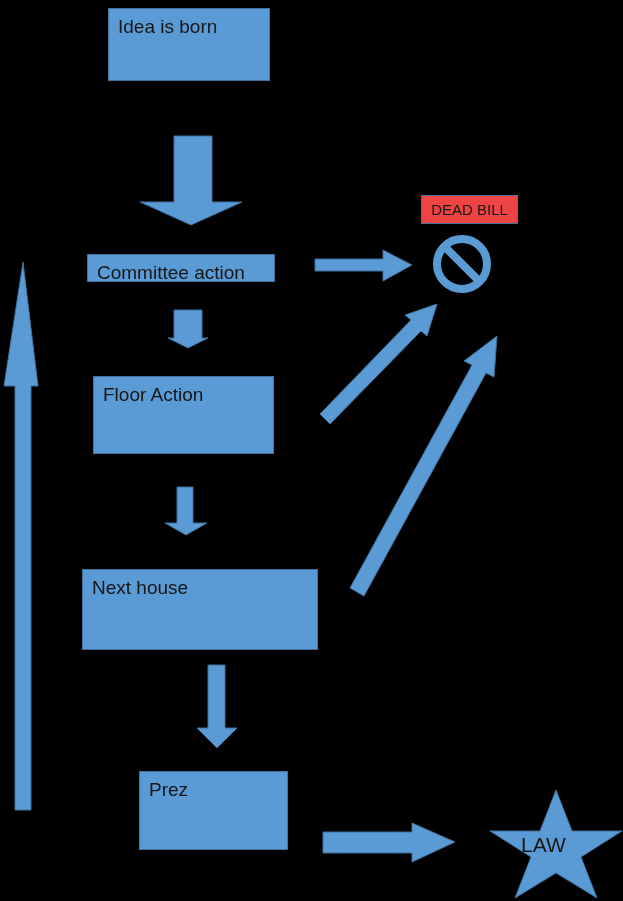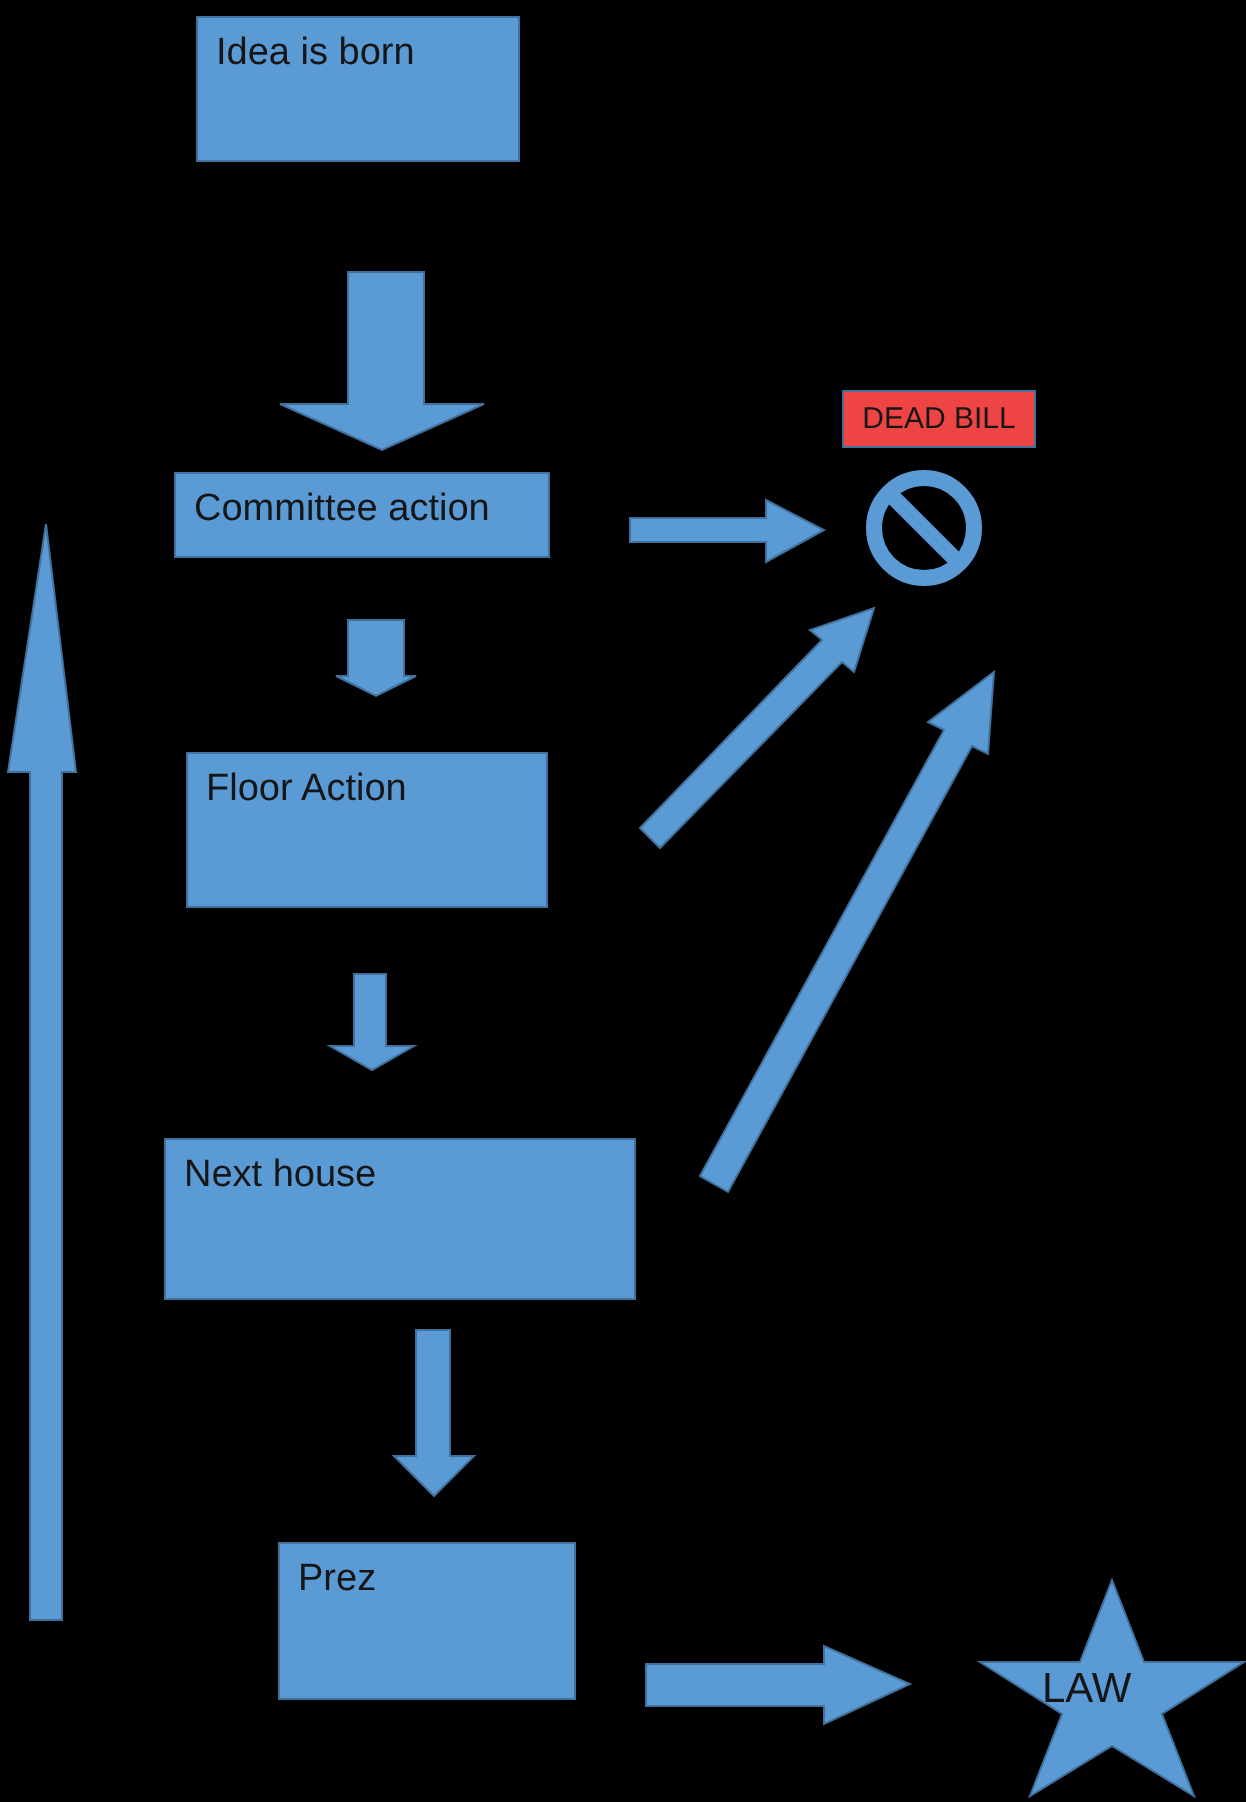--- a/index.html
+++ b/index.html
@@ -23,22 +23,22 @@
   .node {
     position: absolute;
     background: #5B9BD5;
     border: 1.5px solid #41719C;
     box-sizing: border-box;
     color: #161616;
     font-size: 19px;
     padding: 7px 4px 0 9px;
     line-height: 1.2;
   }
-  .node-idea      { left: 98px; top: 8px;   width: 162px; height: 73px; }
-  .node-committee { left: 87px;  top: 236px; width: 188px; height: 43px; }
+  .node-idea      { left: 108px; top: 8px;   width: 162px; height: 73px; }
+  .node-committee { left: 87px;  top: 254px; width: 188px; height: 28px; }
   .node-floor     { left: 93px;  top: 376px; width: 181px; height: 78px; }
   .node-next      { left: 82px;  top: 569px; width: 236px; height: 81px; }
   .node-prez      { left: 139px; top: 771px; width: 149px; height: 79px; }
   .node-deadbill {
     position: absolute;
     left: 421px; top: 195px; width: 97px; height: 29px;
     background: #ef4444;
     border: 1.5px solid #41719C;
     box-sizing: border-box;
     color: #161616;

